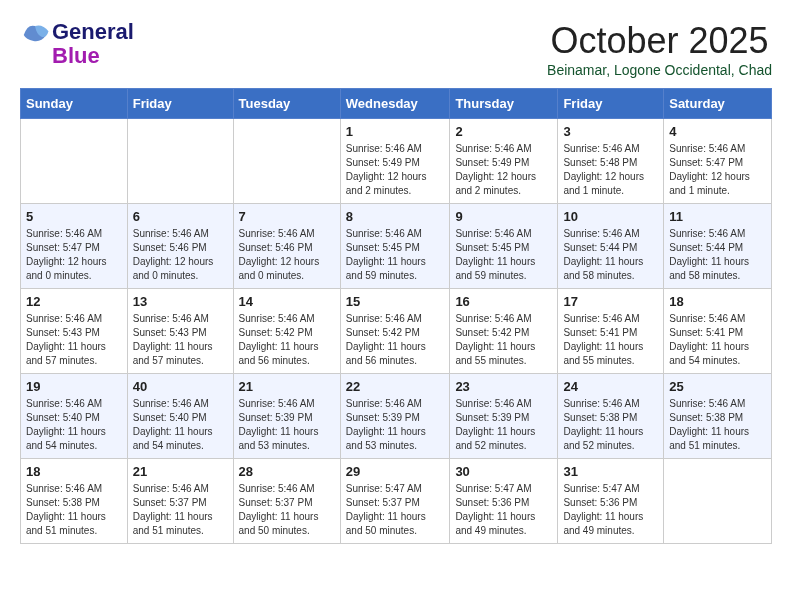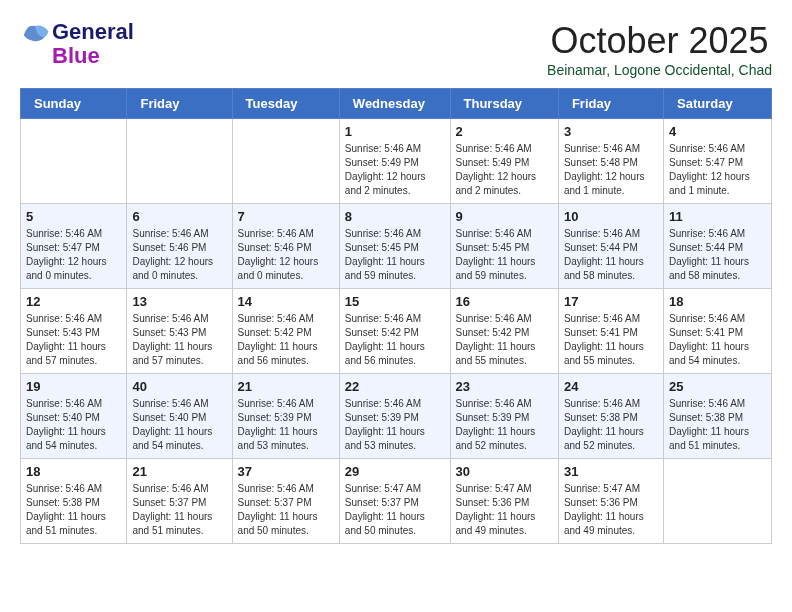--- a/index.html
+++ b/index.html
@@ -49,21 +49,21 @@
     table {
       width: 100%;
       border-collapse: collapse;
       border: 1px solid #ccc;
     }
     thead tr {
       background-color: #3a6fc4;
       color: white;
     }
     thead th {
-      padding: 7px 13px;
+      padding: 7px 5px;
       font-size: 13px;
       font-weight: bold;
       text-align: left;
       border: 1px solid #5580cc;
     }
     tbody tr {
       vertical-align: top;
     }
     tbody tr:nth-child(odd) {
       background-color: #ffffff;
@@ -325,21 +325,21 @@
 and 51 minutes.</div>
         </td>
         <td>
           <span class="day-number">21</span>
           <div class="day-info" style="white-space: pre-line;">Sunrise: 5:46 AM
 Sunset: 5:37 PM
 Daylight: 11 hours
 and 51 minutes.</div>
         </td>
         <td>
-          <span class="day-number">37</span>
+          <span class="day-number">28</span>
           <div class="day-info" style="white-space: pre-line;">Sunrise: 5:46 AM
 Sunset: 5:37 PM
 Daylight: 11 hours
 and 50 minutes.</div>
         </td>
         <td>
           <span class="day-number">29</span>
           <div class="day-info" style="white-space: pre-line;">Sunrise: 5:47 AM
 Sunset: 5:37 PM
 Daylight: 11 hours

